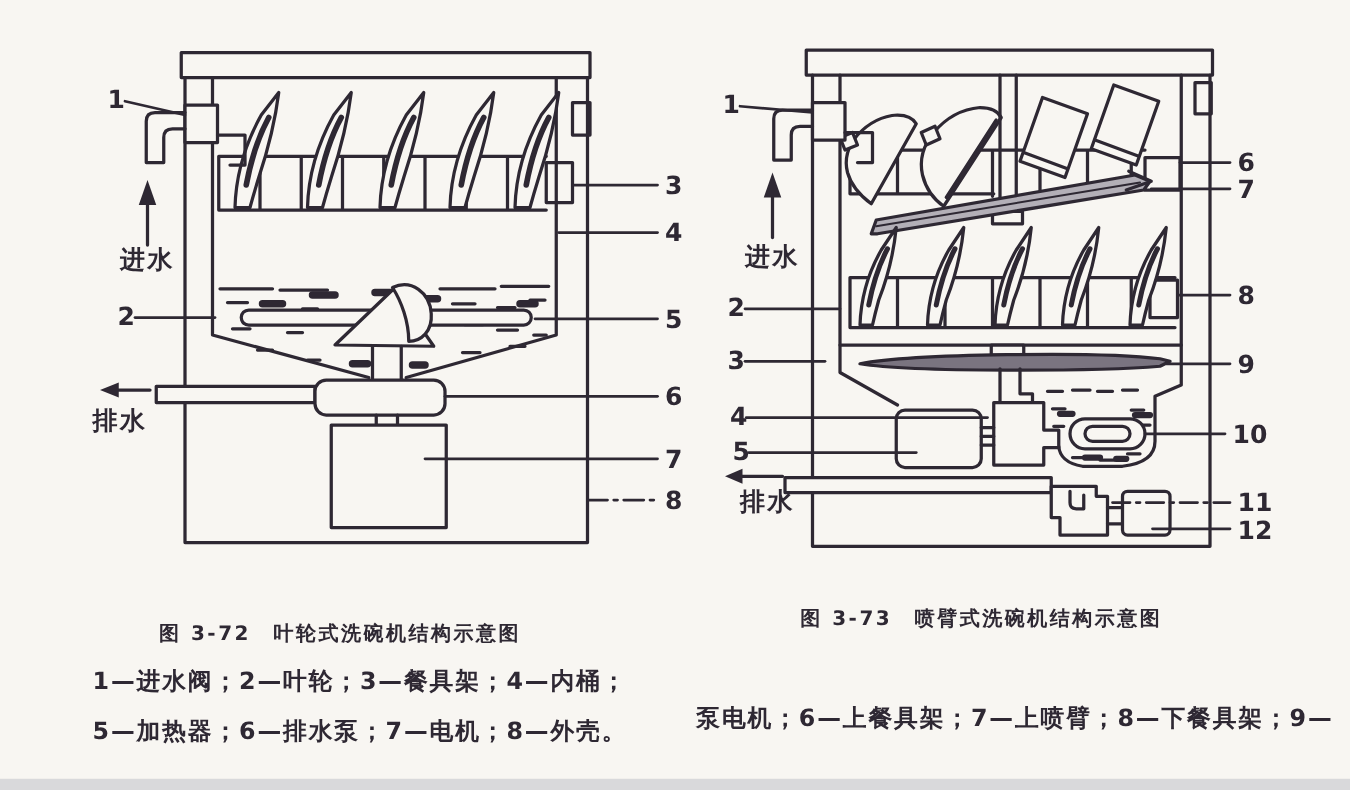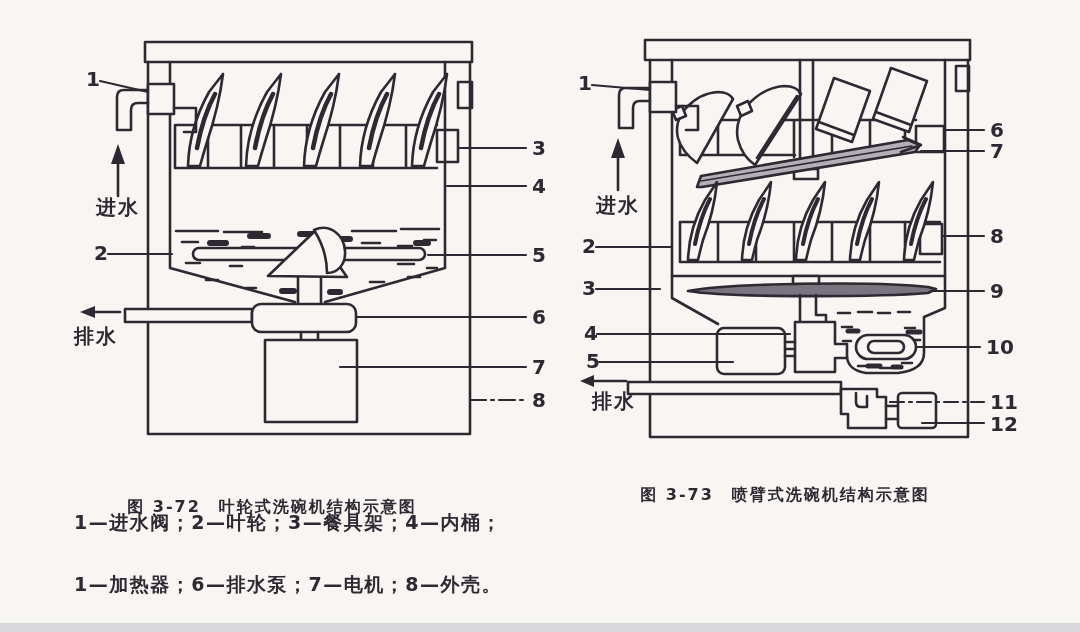--- a/index.html
+++ b/index.html
@@ -223,19 +223,20 @@
     <text class="num" x="990" y="243">8</text>
     <text class="num" x="990" y="298">9</text>
     <text class="num" x="986" y="354">10</text>
     <text class="num" x="990" y="409">11</text>
     <text class="num" x="990" y="431">12</text>
     <text class="cjk" x="596" y="212">进水</text>
     <text class="cjk" x="592" y="408">排水</text>
   </svg>
 
   <div class="caption" style="left:68px;top:497px;width:408px">图 3-72　叶轮式洗碗机结构示意图</div>
-  <div class="legend-line" style="left:74px;top:510px">1—进水阀；2—叶轮；3—餐具架；4—内桶；</div>
-  <div class="legend-line" style="left:74px;top:572px">1—加热器；6—排水泵；7—电机；8—外壳。</div>
+  <div class="legend-line" style="left:74px;top:532px">1—进水阀；2—叶轮；3—餐具架；4—内桶；</div>
+  <div class="legend-line" style="left:74px;top:572px">5—加热器；6—排水泵；7—电机；8—外壳。</div>
 
   <div class="caption" style="left:575px;top:485px;width:420px">图 3-73　喷臂式洗碗机结构示意图</div>
+  <div class="legend-line" style="left:557px;top:562px">泵电机；6—上餐具架；7—上喷臂；8—下餐具架；9—</div>
 
   <div class="bottom-strip"></div>
 </div>
 
 </body></html>

